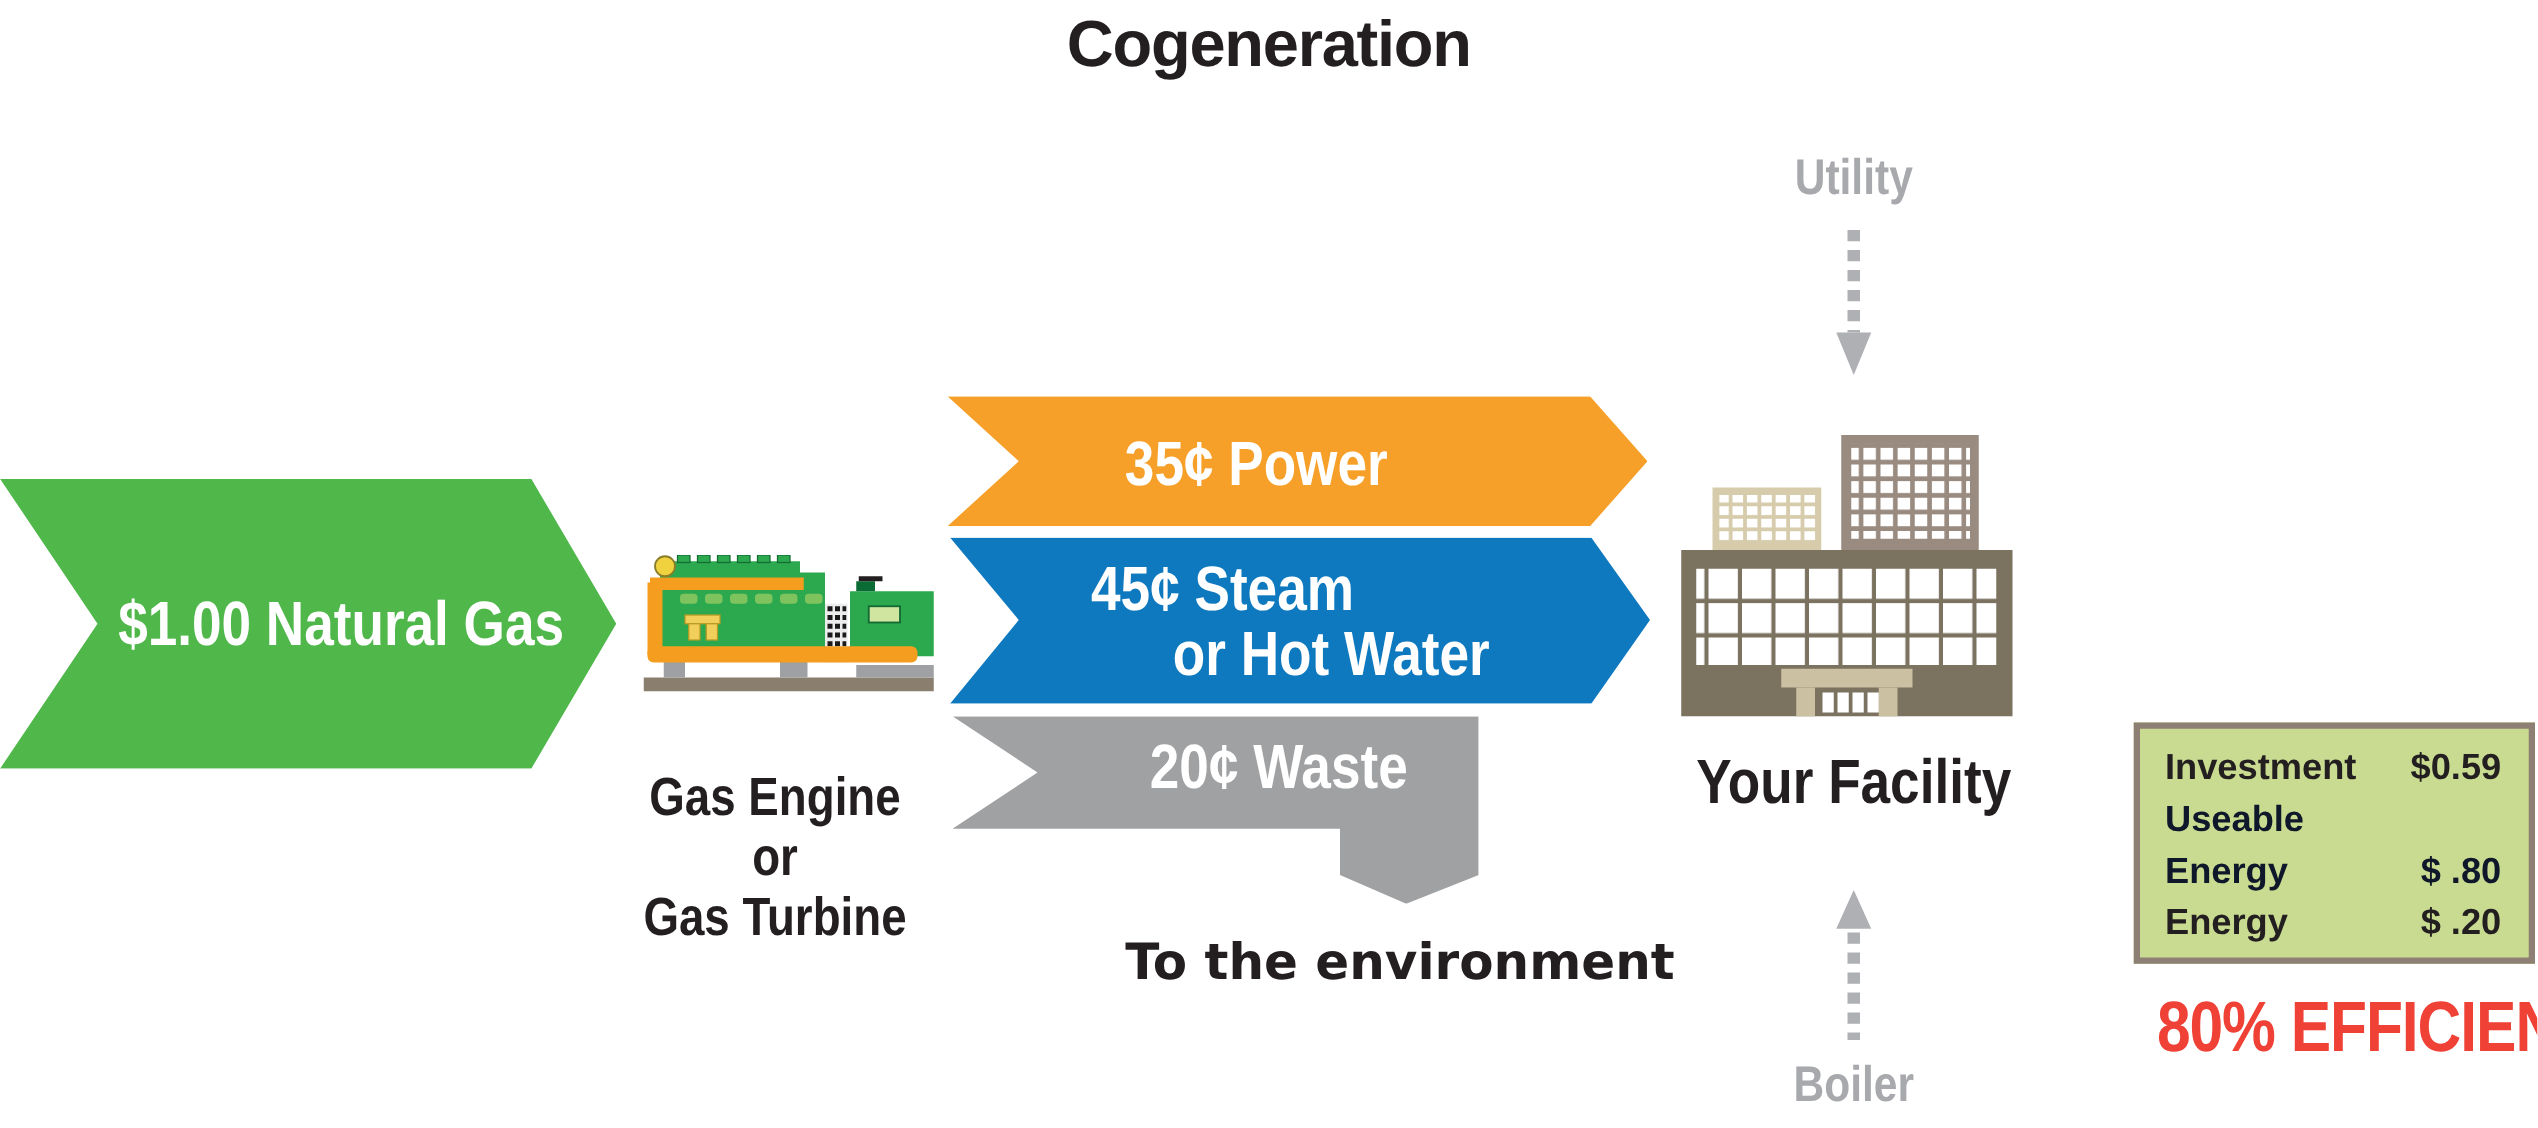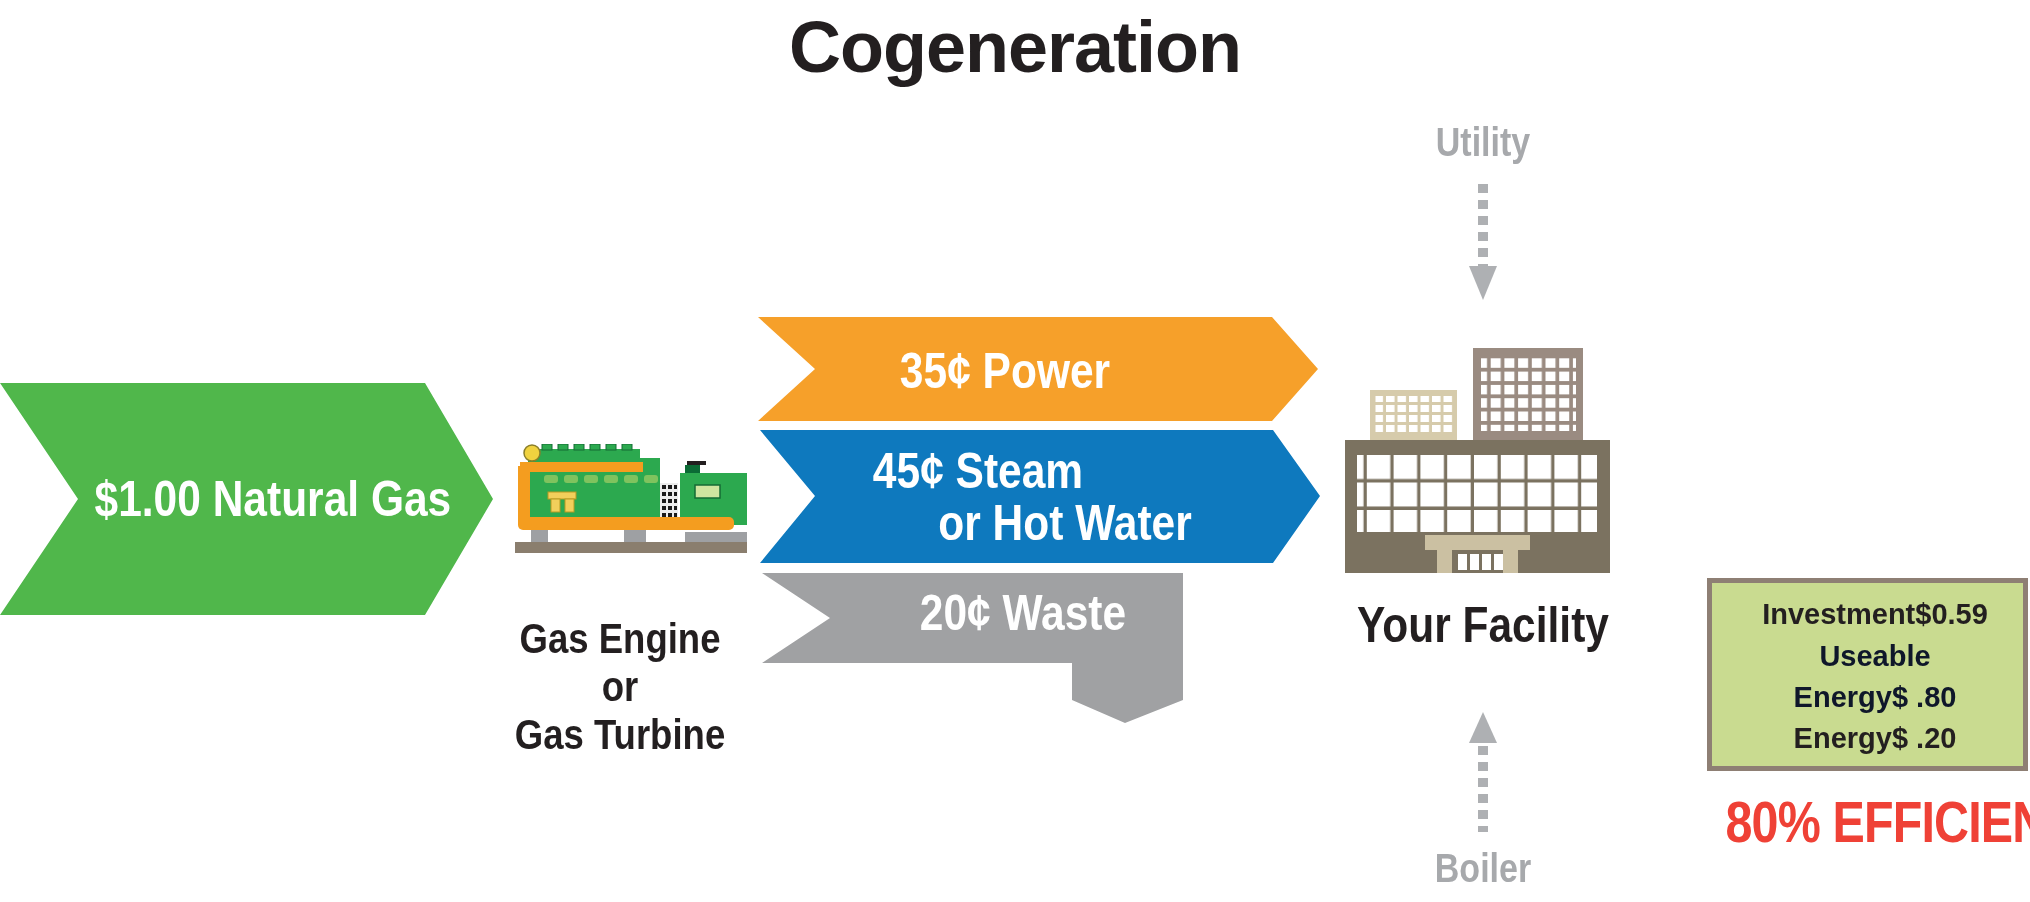--- a/index.html
+++ b/index.html
@@ -2,21 +2,21 @@
 <html><head>
 <meta charset="utf-8">
 <style>
   html,body{margin:0;padding:0;background:#fff;}
   #stage{position:relative;width:2030px;height:902px;background:#ffffff;overflow:hidden;
          font-family:"Liberation Sans",sans-serif;}
   .abs{position:absolute;}
   .lbl{position:absolute;font-weight:bold;text-align:center;line-height:1;color:#fff;white-space:nowrap;}
   .cond{transform:scaleX(0.85);transform-origin:50% 50%;}
 
-  .title{left:0;right:0;top:6px;text-align:center;font-size:72px;font-weight:bold;
+  .title{left:0;right:0;top:6px;text-align:center;font-size:52px;font-weight:bold;
          color:#231F20;letter-spacing:-1px;}
 
   
   .arrow{position:absolute;}
   .arrow-gas{left:0;top:383px;width:493px;height:232px;background:#50B74B;
     clip-path:polygon(0 0,425px 0,493px 116px,425px 232px,0 232px,78px 116px);}
   .arrow-power{left:758px;top:317px;width:560px;height:104px;background:#F6A02A;
     clip-path:polygon(0 0,514px 0,560px 52px,514px 104px,0 104px,57px 52px);}
   .arrow-steam{left:760px;top:430px;width:560px;height:133px;background:#0E79BE;
     clip-path:polygon(0 0,513px 0,560px 66px,513px 133px,0 133px,55px 66px);}
@@ -38,22 +38,22 @@
   .lbl-utility{left:1383px;top:122px;width:200px;font-size:40px;color:#A7A9AC;}
   .lbl-boiler{left:1383px;top:848px;width:200px;font-size:40px;color:#A7A9AC;}
 
   .svg-engine{left:514px;top:444px;width:240px;height:110px;}
   .svg-buildings{left:1340px;top:345px;width:275px;height:230px;}
   .svg-utility-arrow{left:1462px;top:178px;width:42px;height:124px;}
   .svg-boiler-arrow{left:1462px;top:710px;width:42px;height:126px;}
 
   .sum-box{left:1707px;top:578px;width:321px;height:193px;background:#C9DB90;
            border:5px solid #8E7F74;box-sizing:border-box;}
-  .trow{position:absolute;left:20px;right:22px;display:flex;justify-content:center;
-        font-size:29px;font-weight:bold;line-height:34px;color:#231F20;margin-left:17px;}
+  .trow{position:absolute;left:20px;right:22px;display:flex;justify-content:space-between;
+        font-size:29px;font-weight:bold;line-height:34px;color:#231F20;}
   .trow.red{color:#0f172a;}
   .trow.r1{top:14px;} .trow.r2{top:56px;} .trow.r3{top:97px;} .trow.r4{top:138px;}
 
   .lbl-eff{left:1700px;top:794px;width:340px;font-size:57px;color:#EF4136;letter-spacing:-1px;}
 </style>
 </head>
 <body>
 
 <div id="stage">
 
@@ -127,20 +127,21 @@
 
   <div class="arrow arrow-power"></div>
   <div class="lbl cond lbl-power">35¢ Power</div>
 
   <div class="arrow arrow-steam"></div>
   <div class="lbl cond lbl-steam1">45¢ Steam</div>
   <div class="lbl cond lbl-steam2">or Hot Water</div>
 
   <div class="arrow arrow-waste"></div>
   <div class="lbl cond lbl-waste">20¢ Waste</div>
+  <div class="lbl lbl-env">To the environment</div>
 
   <div class="lbl cond lbl-utility">Utility</div>
   <svg class="abs svg-utility-arrow" viewBox="0 0 42 124">
     <line x1="21" y1="6" x2="21" y2="88" stroke="#AEB0B3" stroke-width="10" stroke-dasharray="9 7"></line>
     <polygon points="7,88 35,88 21,122" fill="#AEB0B3"></polygon>
   </svg>
 
   <svg class="abs svg-buildings" viewBox="0 0 275 230">
     <defs>
       <pattern id="pw-a" width="11.5" height="10" patternUnits="userSpaceOnUse">

